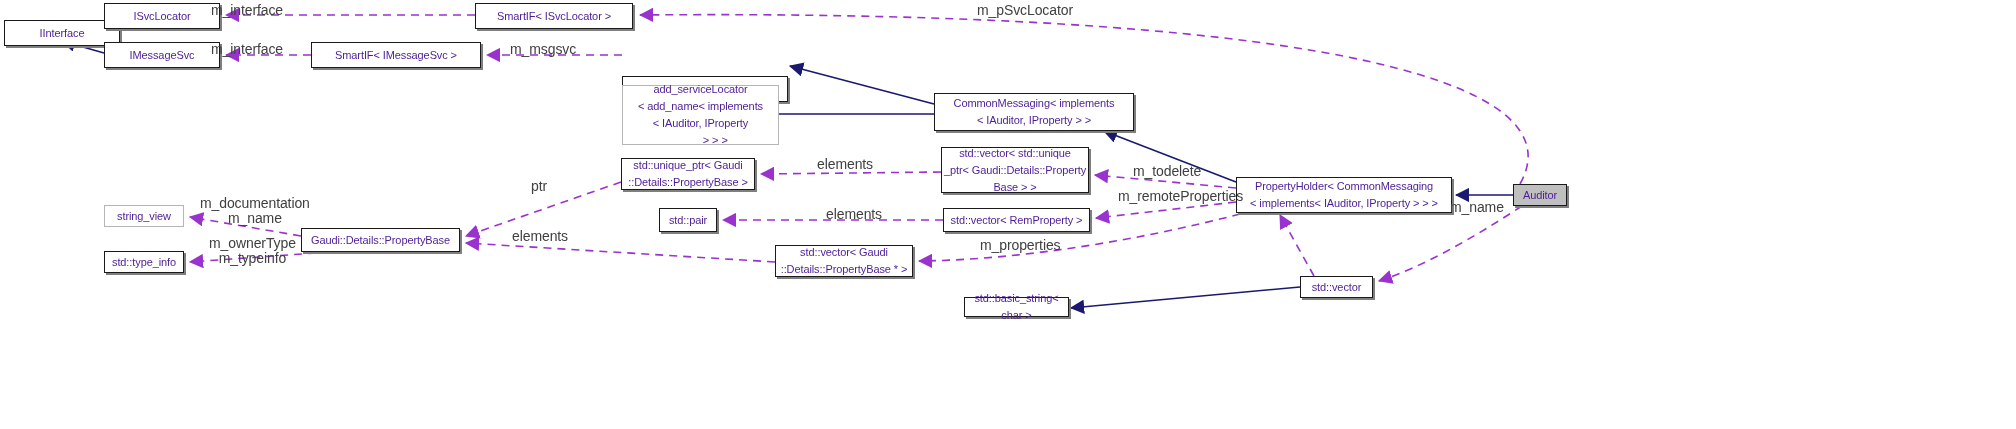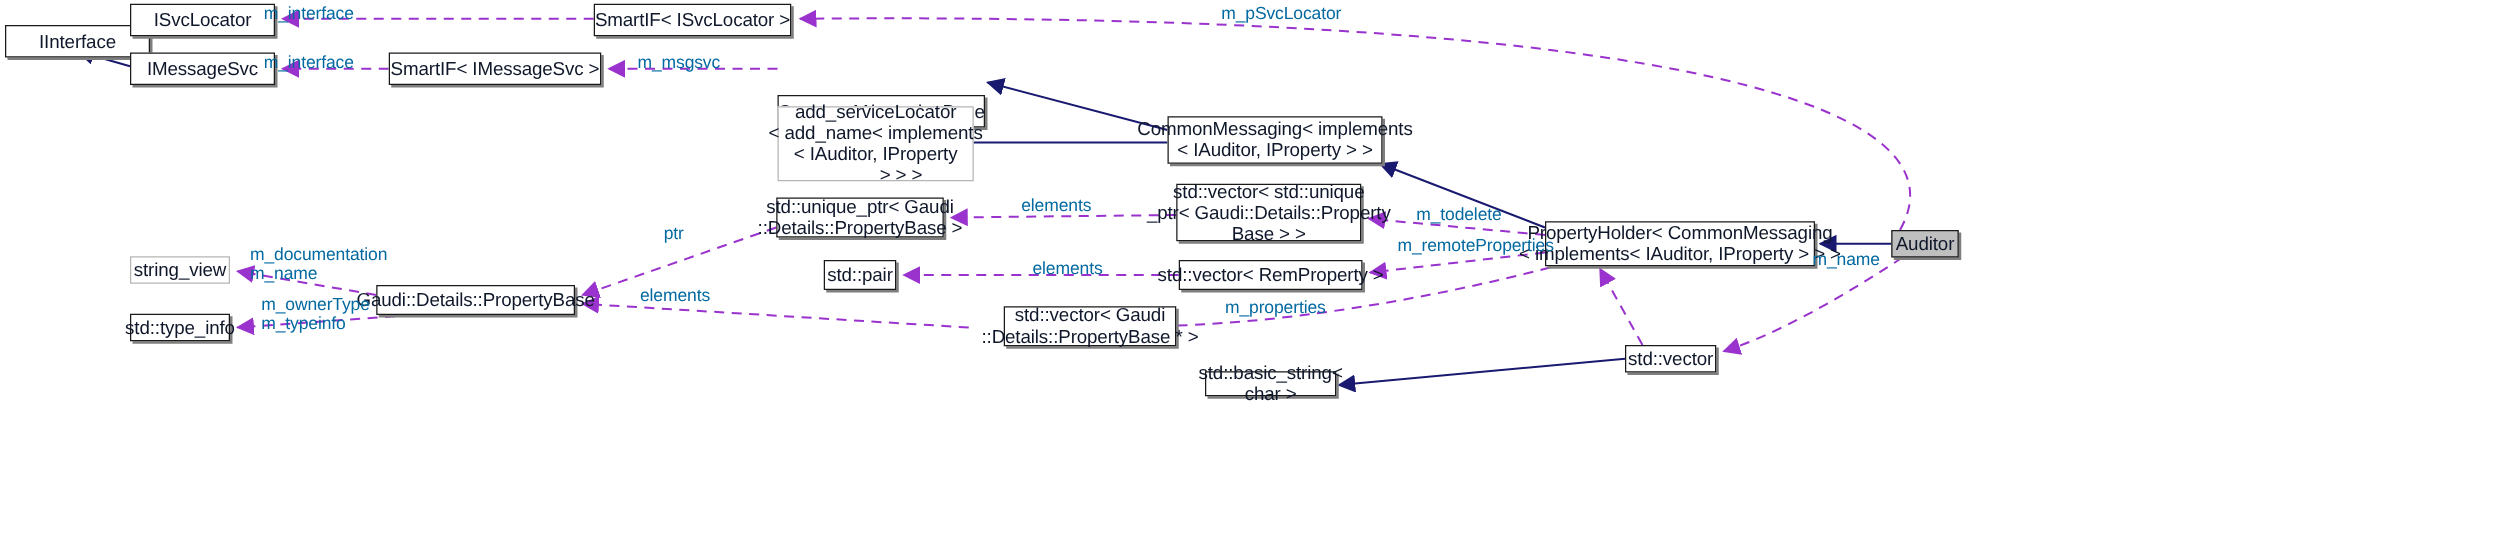--- a/index.html
+++ b/index.html
@@ -15,22 +15,22 @@
   svg.edges{position:absolute;left:0;top:0;width:2016px;height:429px;pointer-events:none;}
   .node{
     position:absolute;
     box-sizing:border-box;
     display:flex;
     align-items:center;
     justify-content:center;
     text-align:center;
     background:#ffffff;
     border:1px solid #000000;
-    color:#0f172a;
-    font-size:15px;
+    color:#4c1d95;
+    font-size:11px;
     line-height:17px;
     white-space:pre;
     letter-spacing:-0.1px;
   }
   
   .node.solid{
     border:1px solid #1a1a1a;
     box-shadow:2px 2px 0 0 #7f7f7f;
   }
   .node.light{
@@ -39,22 +39,23 @@
   }
   .node.current{
     background:#bfbfbf;
     border:1px solid #1a1a1a;
     box-shadow:2px 2px 0 0 #7f7f7f;
   }
   .elabel{
     position:absolute;
     font-size:14px;
     line-height:15px;
-    color:#0369a1;
+    color:#404040;
     white-space:pre;
+    text-align:center;
     letter-spacing:-0.1px;
   }
 </style>
 </head>
 <body>
 
 <div id="canvas">
 
   <svg class="edges" viewBox="0 0 2016 429">
     <defs>
@@ -98,33 +99,33 @@
   <div class="node solid" style="left: 4px; top: 20px; width: 116px; height: 26px;">IInterface</div>
   <div class="node solid" style="left: 104px; top: 3px; width: 116px; height: 26px;">ISvcLocator</div>
   <div class="node solid" style="left: 104px; top: 42px; width: 116px; height: 26px;">IMessageSvc</div>
   <div class="node solid" style="left: 475px; top: 3px; width: 158px; height: 26px;">SmartIF&lt; ISvcLocator &gt;</div>
   <div class="node solid" style="left: 311px; top: 42px; width: 170px; height: 26px;">SmartIF&lt; IMessageSvc &gt;</div>
   <div class="node solid" style="left: 622px; top: 42px; width: 166px; height: 26px; margin-top: 34px;">CommonMessagingBase</div>
   <div class="node light" style="left: 622px; top: 85px; width: 157px; height: 60px;">add_serviceLocator
 &lt; add_name&lt; implements
 &lt; IAuditor, IProperty
           &gt; &gt; &gt;</div>
-  <div class="node solid" style="left: 934px; top: 93px; width: 172px; height: 38px;">CommonMessaging&lt; implements
+  <div class="node solid" style="left: 934px; top: 93px; width: 200px; height: 38px;">CommonMessaging&lt; implements
 &lt; IAuditor, IProperty &gt; &gt;</div>
   <div class="node solid" style="left: 621px; top: 158px; width: 134px; height: 32px;">std::unique_ptr&lt; Gaudi
 ::Details::PropertyBase &gt;</div>
   <div class="node solid" style="left: 941px; top: 147px; width: 148px; height: 46px;">std::vector&lt; std::unique
 _ptr&lt; Gaudi::Details::Property
 Base &gt; &gt;</div>
   <div class="node light" style="left: 104px; top: 205px; width: 80px; height: 22px;">string_view</div>
   <div class="node solid" style="left: 301px; top: 228px; width: 159px; height: 24px;">Gaudi::Details::PropertyBase</div>
   <div class="node solid" style="left: 104px; top: 251px; width: 80px; height: 22px;">std::type_info</div>
   <div class="node solid" style="left: 659px; top: 208px; width: 58px; height: 24px;">std::pair</div>
   <div class="node solid" style="left: 943px; top: 208px; width: 147px; height: 24px;">std::vector&lt; RemProperty &gt;</div>
-  <div class="node solid" style="left: 775px; top: 245px; width: 138px; height: 32px; margin-left: 28px;">std::vector&lt; Gaudi
+  <div class="node solid" style="left: 775px; top: 245px; width: 138px; height: 32px;">std::vector&lt; Gaudi
 ::Details::PropertyBase * &gt;</div>
   <div class="node solid" style="left: 964px; top: 297px; width: 105px; height: 20px;">std::basic_string&lt;
 char &gt;</div>
   <div class="node solid" style="left: 1300px; top: 276px; width: 73px; height: 22px;">std::vector</div>
   <div class="node solid" style="left: 1236px; top: 177px; width: 216px; height: 36px;">PropertyHolder&lt; CommonMessaging
 &lt; implements&lt; IAuditor, IProperty &gt; &gt; &gt;</div>
   <div class="node current" style="left: 1513px; top: 184px; width: 54px; height: 22px;">Auditor</div>
 
   <div class="elabel" style="left: 211px; top: 3px;">m_interface</div>
   <div class="elabel" style="left: 211px; top: 42px;">m_interface</div>

